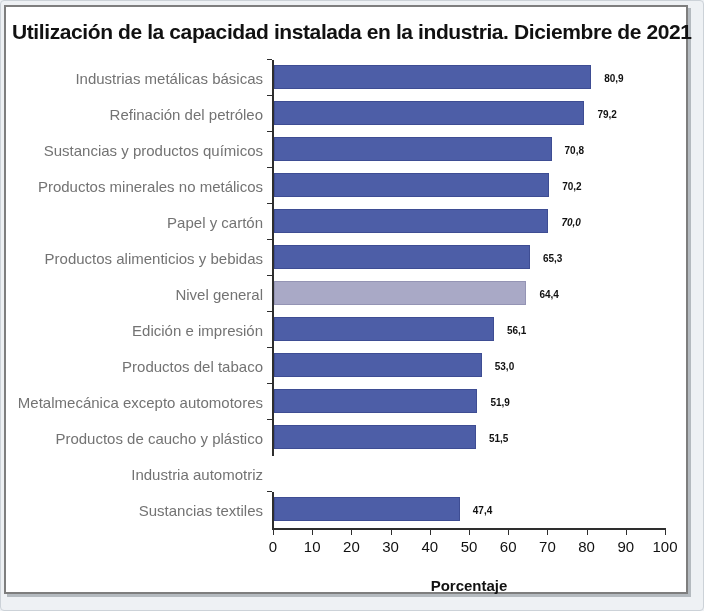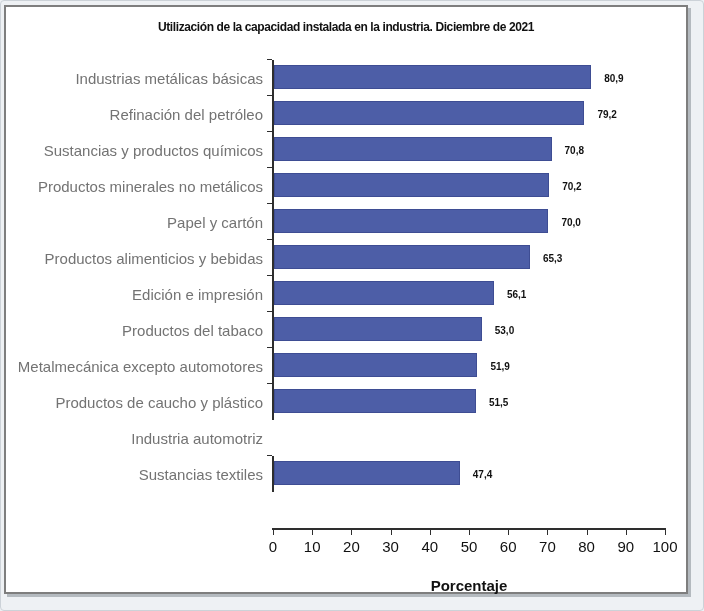--- a/index.html
+++ b/index.html
@@ -21,21 +21,21 @@
     width: 684px; height: 589px;
     background: #ffffff;
     border: 2px solid #7e7e7e;
     box-sizing: border-box;
     box-shadow: 3px 3px 0 #b4babf;
   }
   .title {
     position: absolute; left: 6px; right: 6px; top: 13px;
     text-align: center;
     font-weight: 700;
-    font-size: 12px;
+    font-size: 21px;
     letter-spacing: -0.4px;
     color: #111;
     white-space: nowrap;
   }
   .chart { position: absolute; left: 0; top: 53px; right: 0; height: 540px; }
   .rows  { position: absolute; left: 0; top: 0; }
   .row   { display: flex; align-items: center; height: 36px; }
   .cat {
     width: 257px; text-align: right; padding-right: 9px;
     font-size: 15px; color: #737373; white-space: nowrap;
@@ -117,32 +117,39 @@
     <div class="track">
       <div class="bar" style="width: 70.2%; background: rgb(77, 94, 167); border-color: rgb(62, 77, 147);"></div>
       <div class="val" style="left: calc(70.2% + 13px);">70,2</div>
     </div>
   </div>
 
   <div class="row">
     <div class="cat">Papel y cartón</div>
     <div class="track">
       <div class="bar" style="width: 70%; background: rgb(77, 94, 167); border-color: rgb(62, 77, 147);"></div>
-      <div class="val" style="left: calc(70% + 13px);">70,0</div>
+      <div class="val" style="left: calc(70% + 13px); font-style: italic;">70,0</div>
     </div>
   </div>
 
   <div class="row">
     <div class="cat">Productos alimenticios y bebidas</div>
     <div class="track">
       <div class="bar" style="width: 65.3%; background: rgb(77, 94, 167); border-color: rgb(62, 77, 147);"></div>
       <div class="val" style="left: calc(65.3% + 13px);">65,3</div>
     </div>
   </div>
 
+  <div class="row">
+    <div class="cat">Nivel general</div>
+    <div class="track">
+      <div class="bar" style="width: 64.4%; background: rgb(169, 169, 198); border-color: rgb(148, 148, 180);"></div>
+      <div class="val" style="left: calc(64.4% + 13px);">64,4</div>
+    </div>
+  </div>
 
   <div class="row">
     <div class="cat">Edición e impresión</div>
     <div class="track">
       <div class="bar" style="width: 56.1%; background: rgb(77, 94, 167); border-color: rgb(62, 77, 147);"></div>
       <div class="val" style="left: calc(56.1% + 13px);">56,1</div>
     </div>
   </div>
 
   <div class="row">

